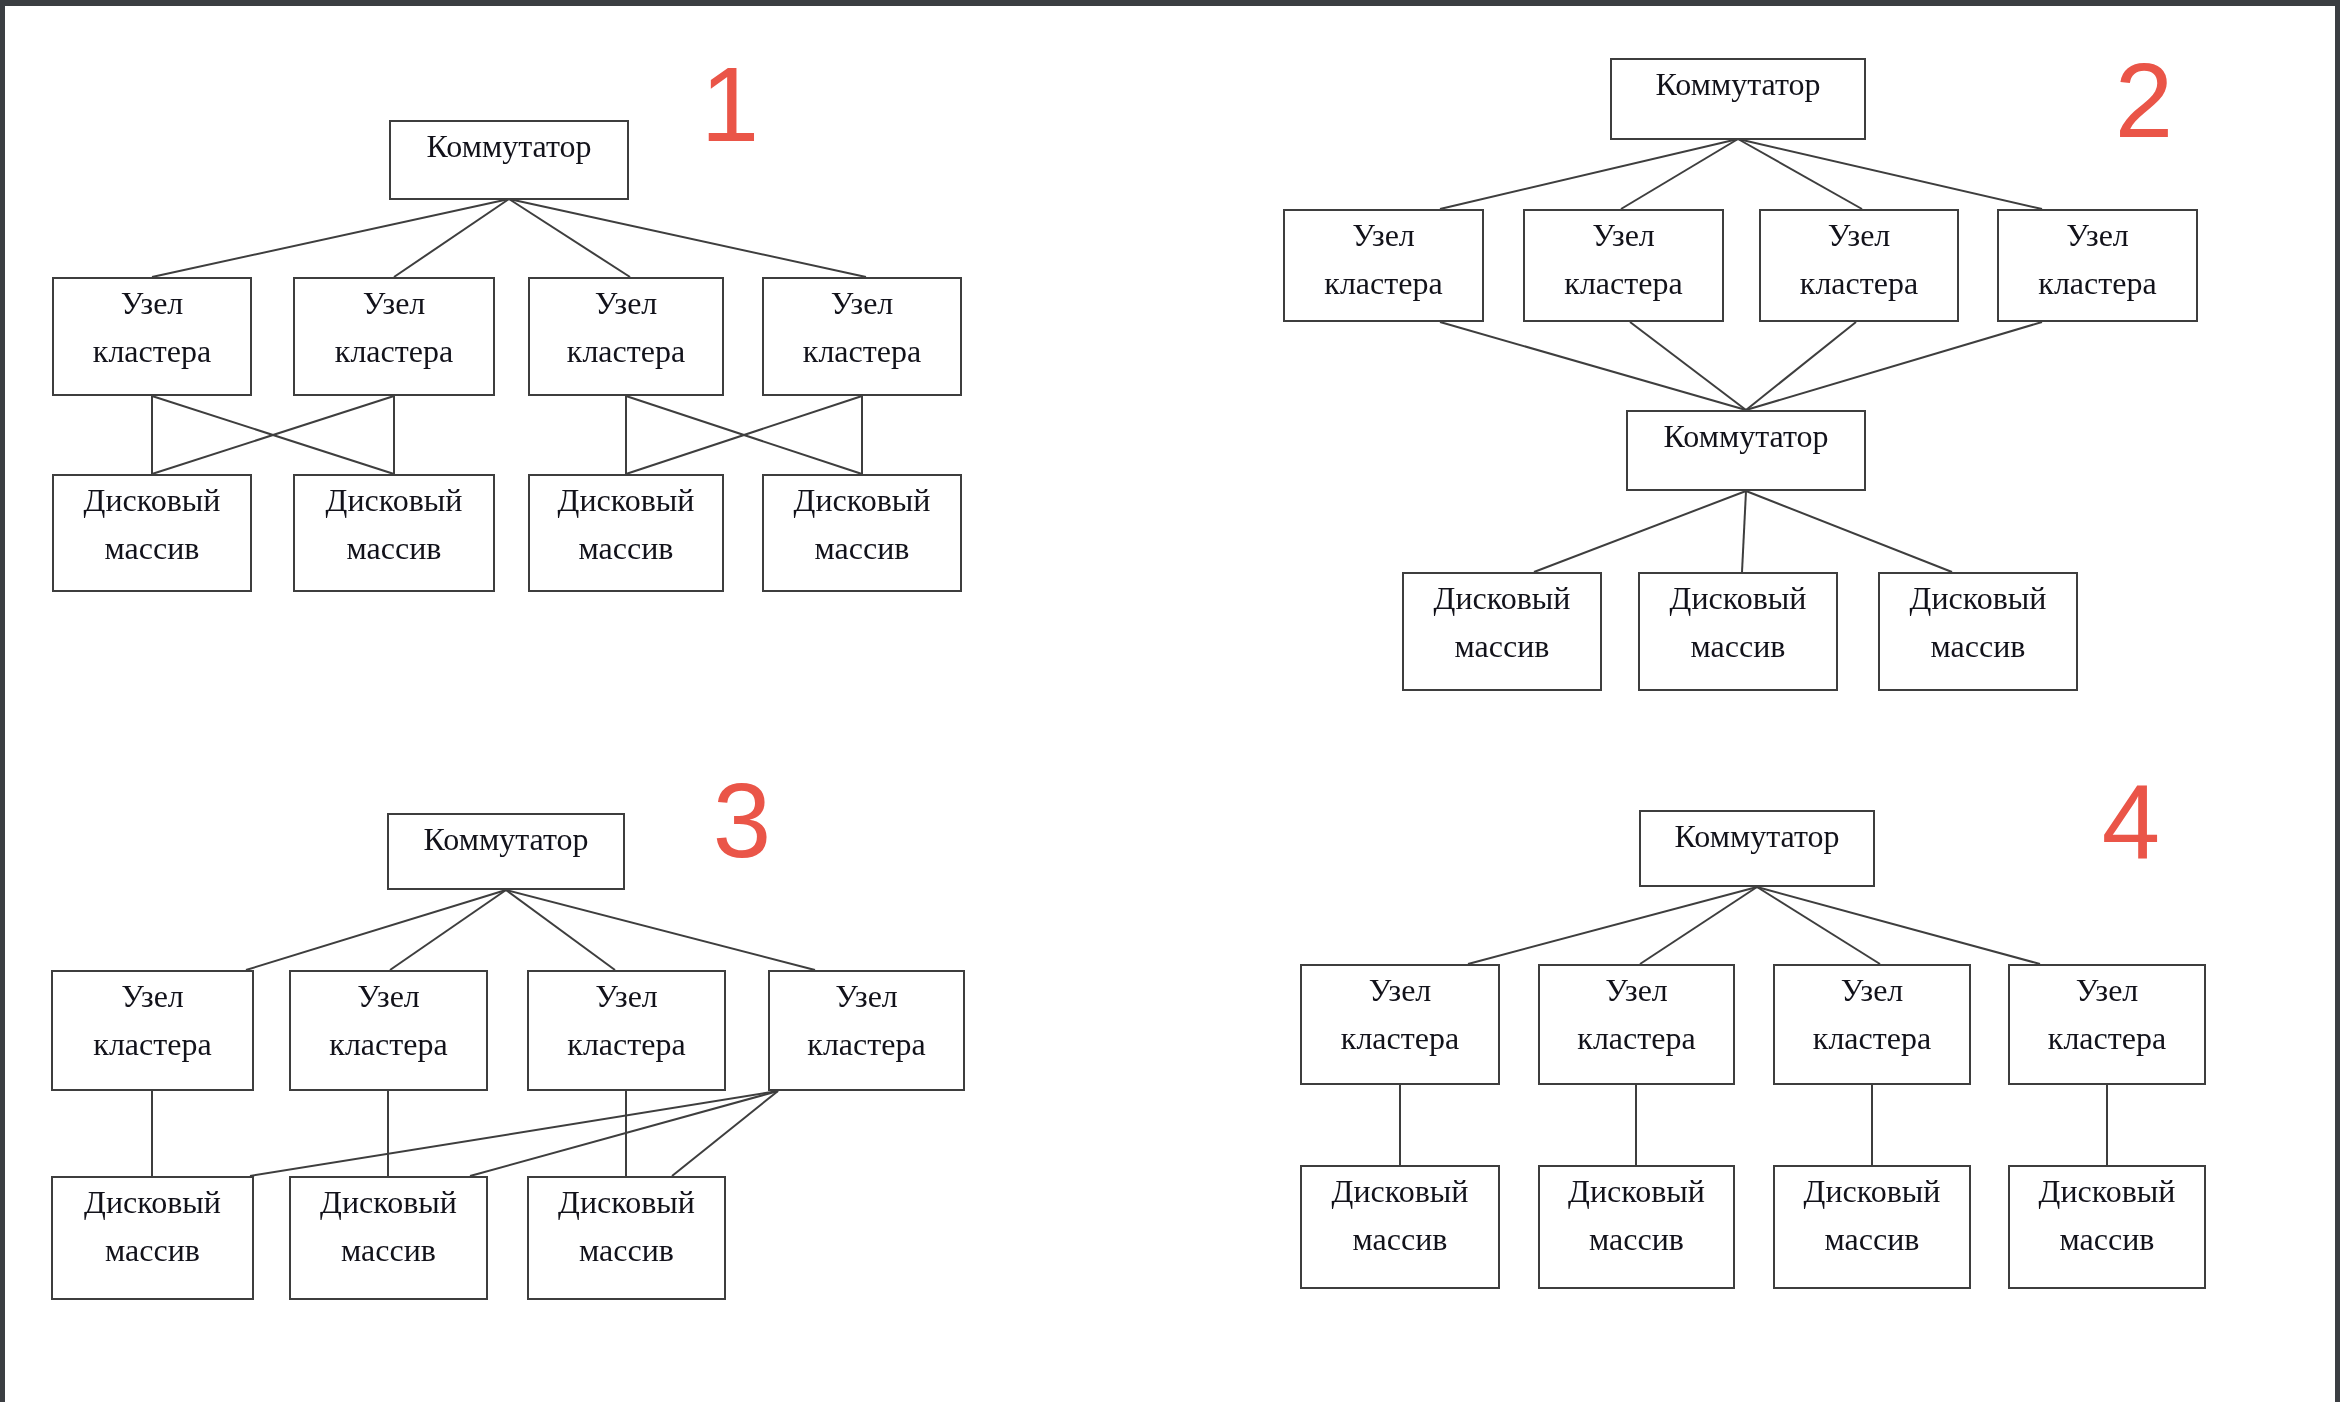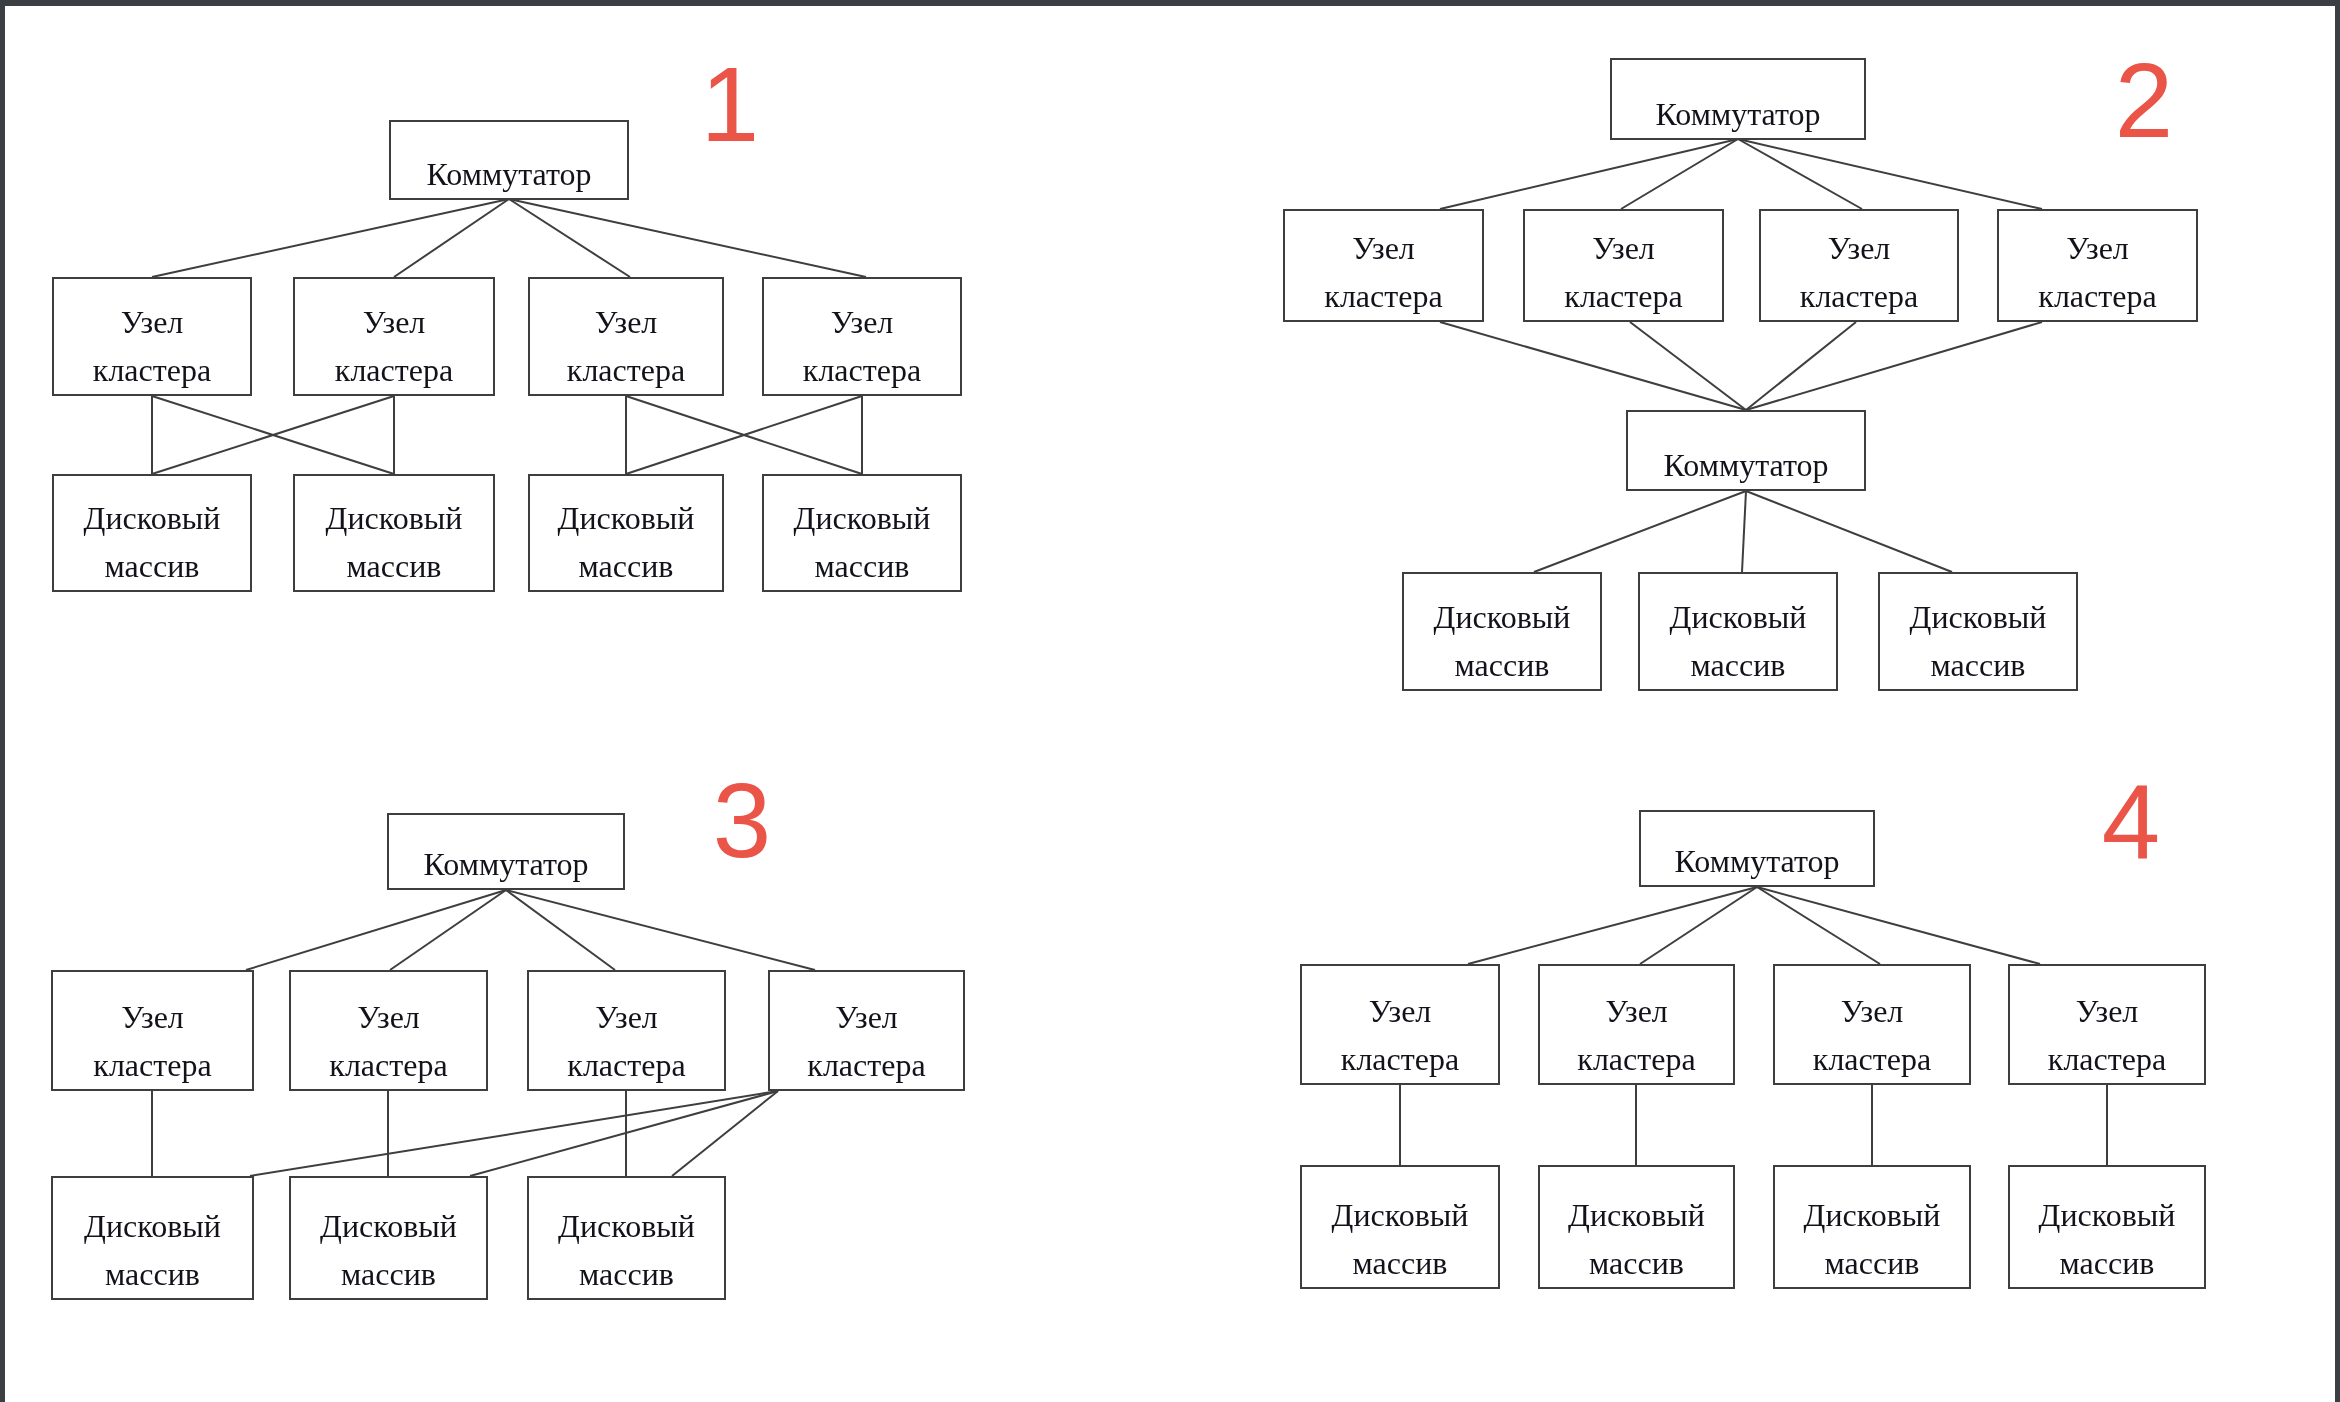--- a/index.html
+++ b/index.html
@@ -19,21 +19,21 @@
   .wires { position: absolute; left: 0; top: 0; z-index: 1; }
 
   .bx {
     position: absolute;
     box-sizing: border-box;
     background: #ffffff;
     border: 2px solid #3e3e3e;
     display: flex;
     flex-direction: column;
     align-items: center;
-    justify-content: flex-end;
+    justify-content: flex-start;
     text-align: center;
     color: #12121a;
     font-size: 32px;
     line-height: 48px;
     z-index: 2;
   }
   .bx span { display: block; white-space: nowrap; }
 
   .num {
     position: absolute;

